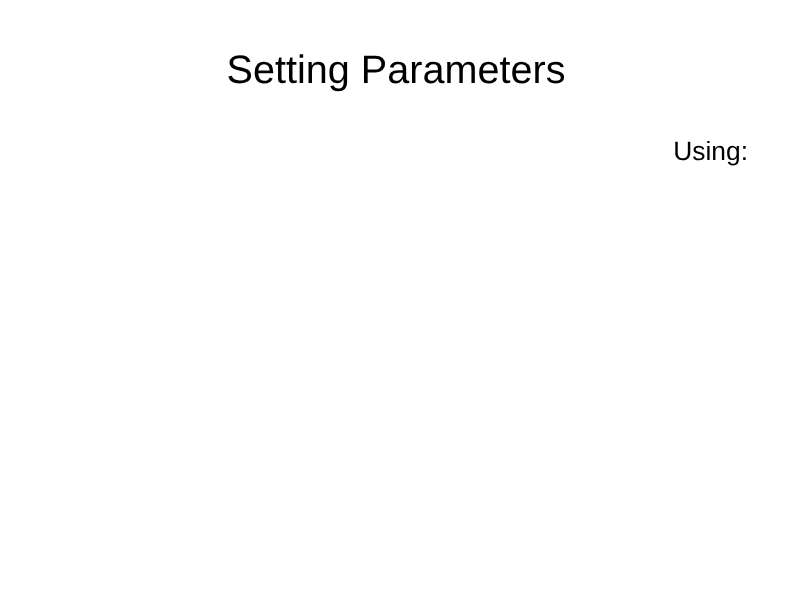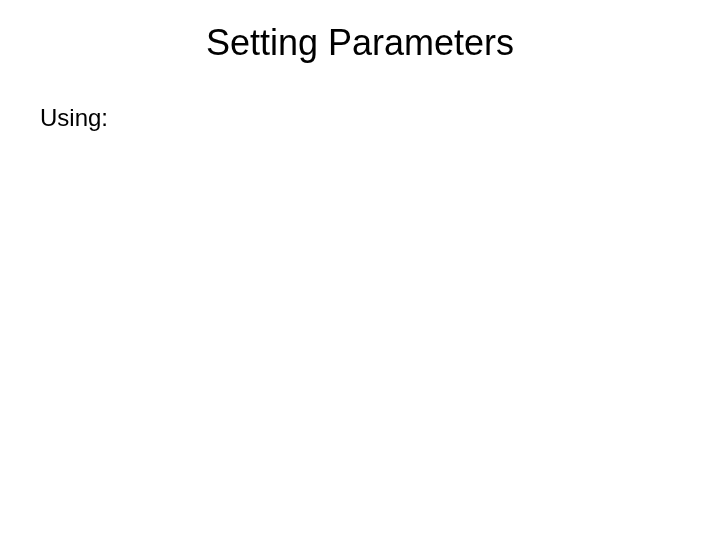--- a/index.html
+++ b/index.html
@@ -11,34 +11,34 @@
       width: 720px;
       height: 540px;
       background: #ffffff;
       font-family: Arial, Helvetica, sans-serif;
       color: #000000;
       overflow: hidden;
     }
     .slide {
       width: 100%;
       height: 100%;
-      padding: 16px 40px;
+      padding: 36px 40px;
     }
     .title {
       font-size: 36px;
       font-weight: 400;
       text-align: center;
       margin-top: 6px;
       margin-bottom: 38px;
     }
     .body-text {
       font-size: 24px;
       font-weight: 400;
       line-height: 1.35;
-      text-align: left;
+      text-align: right;
       margin-top: 4px;
     }
     .body-line {
       display: block;
     }
   </style>
 </head>
 <body>
 
 <div class="slide">

